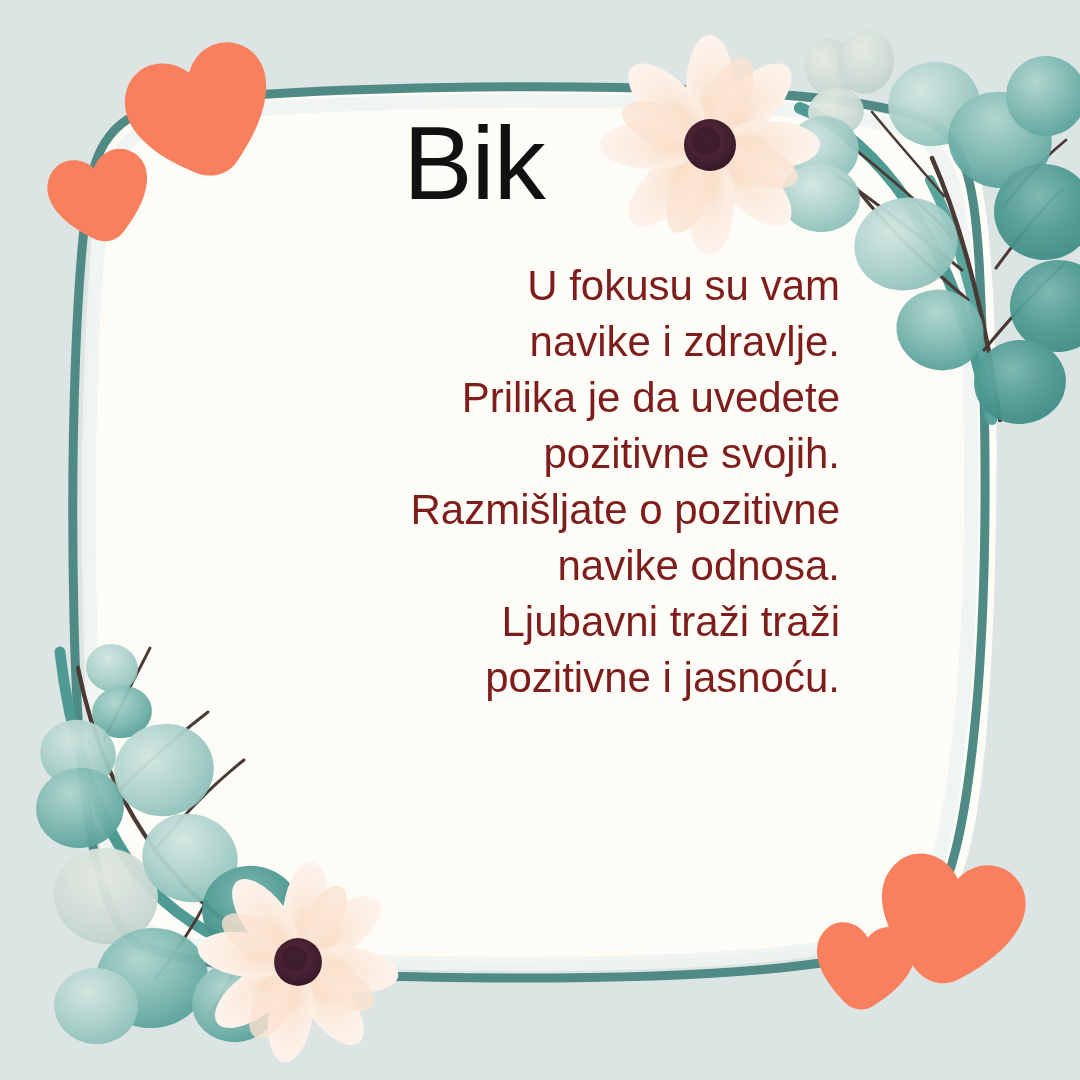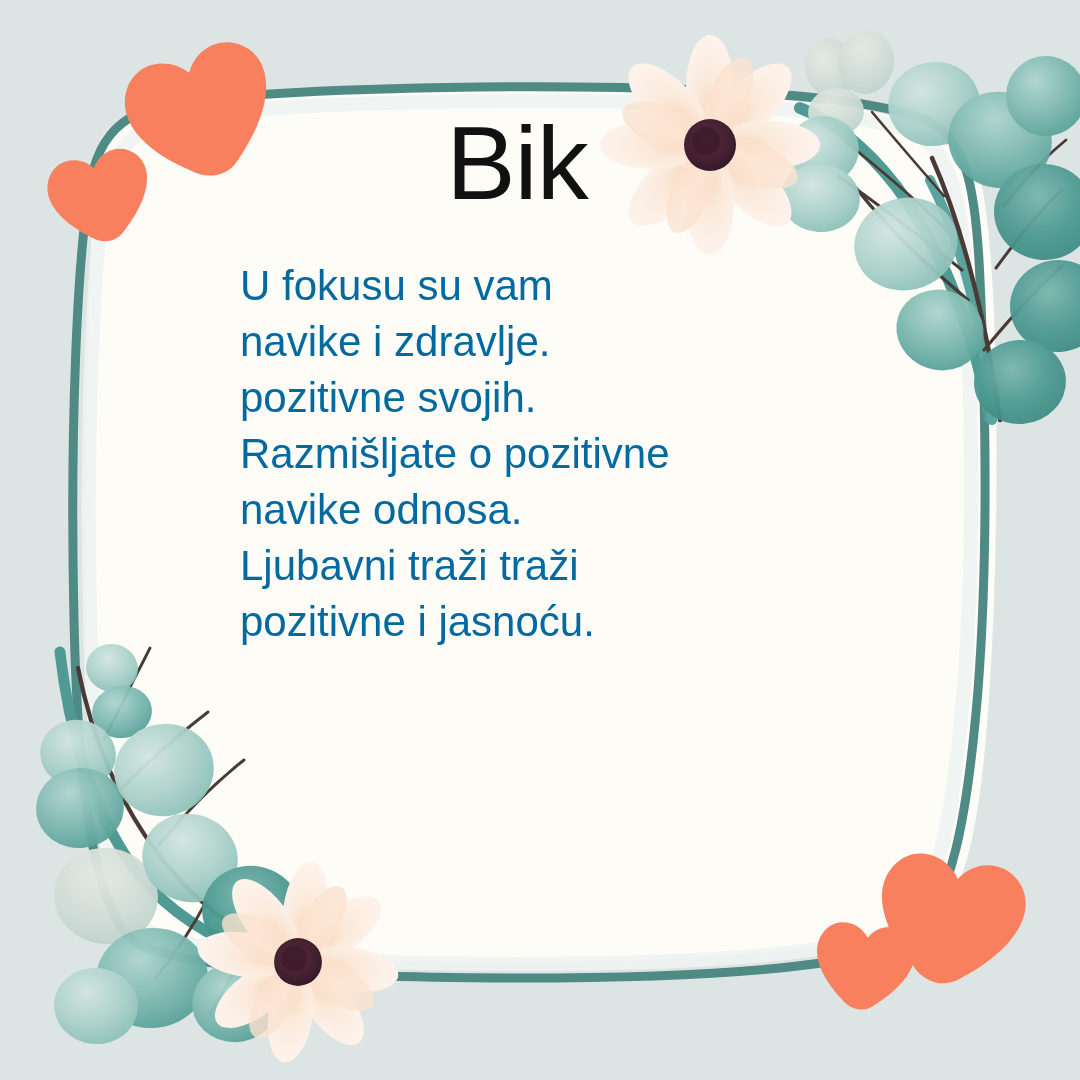--- a/index.html
+++ b/index.html
@@ -35,32 +35,31 @@
     position: absolute;
     left: 0;
     top: 108px;
     width: 948px;
     text-align: center;
     font-size: 104px;
     line-height: 110px;
     font-weight: 400;
     color: #111111;
     letter-spacing: -1px;
-    padding-left: 43px;
   }
   #horoscope-body {
     position: absolute;
     left: 240px;
     top: 258px;
     width: 600px;
-    text-align: left;
+    text-align: right;
     font-size: 42px;
     line-height: 56px;
     font-weight: 400;
-    color: #0369a1;
+    color: #7f1d1d;
   }
   #horoscope-body .line {
     display: block;
     white-space: nowrap;
   }
 </style>
 </head>
 <body>
 
 <div id="card">
@@ -277,20 +276,21 @@
       <circle cx="0" cy="0" r="26" fill="url(#centerG)"></circle>
       <circle cx="-4" cy="-4" r="14" fill="#3a1b2a" opacity="0.75"></circle>
     </g>
   </svg>
 
   <div id="text-block">
     <div id="zodiac-title">Bik</div>
     <div id="horoscope-body">
         <span class="line">U fokusu su vam</span>
         <span class="line">navike i zdravlje.</span>
+        <span class="line">Prilika je da uvedete</span>
         <span class="line">pozitivne svojih.</span>
         <span class="line">Razmišljate o pozitivne</span>
         <span class="line">navike odnosa.</span>
         <span class="line">Ljubavni traži traži</span>
         <span class="line">pozitivne i jasnoću.</span>
       </div>
   </div>
 
 </div>
 

